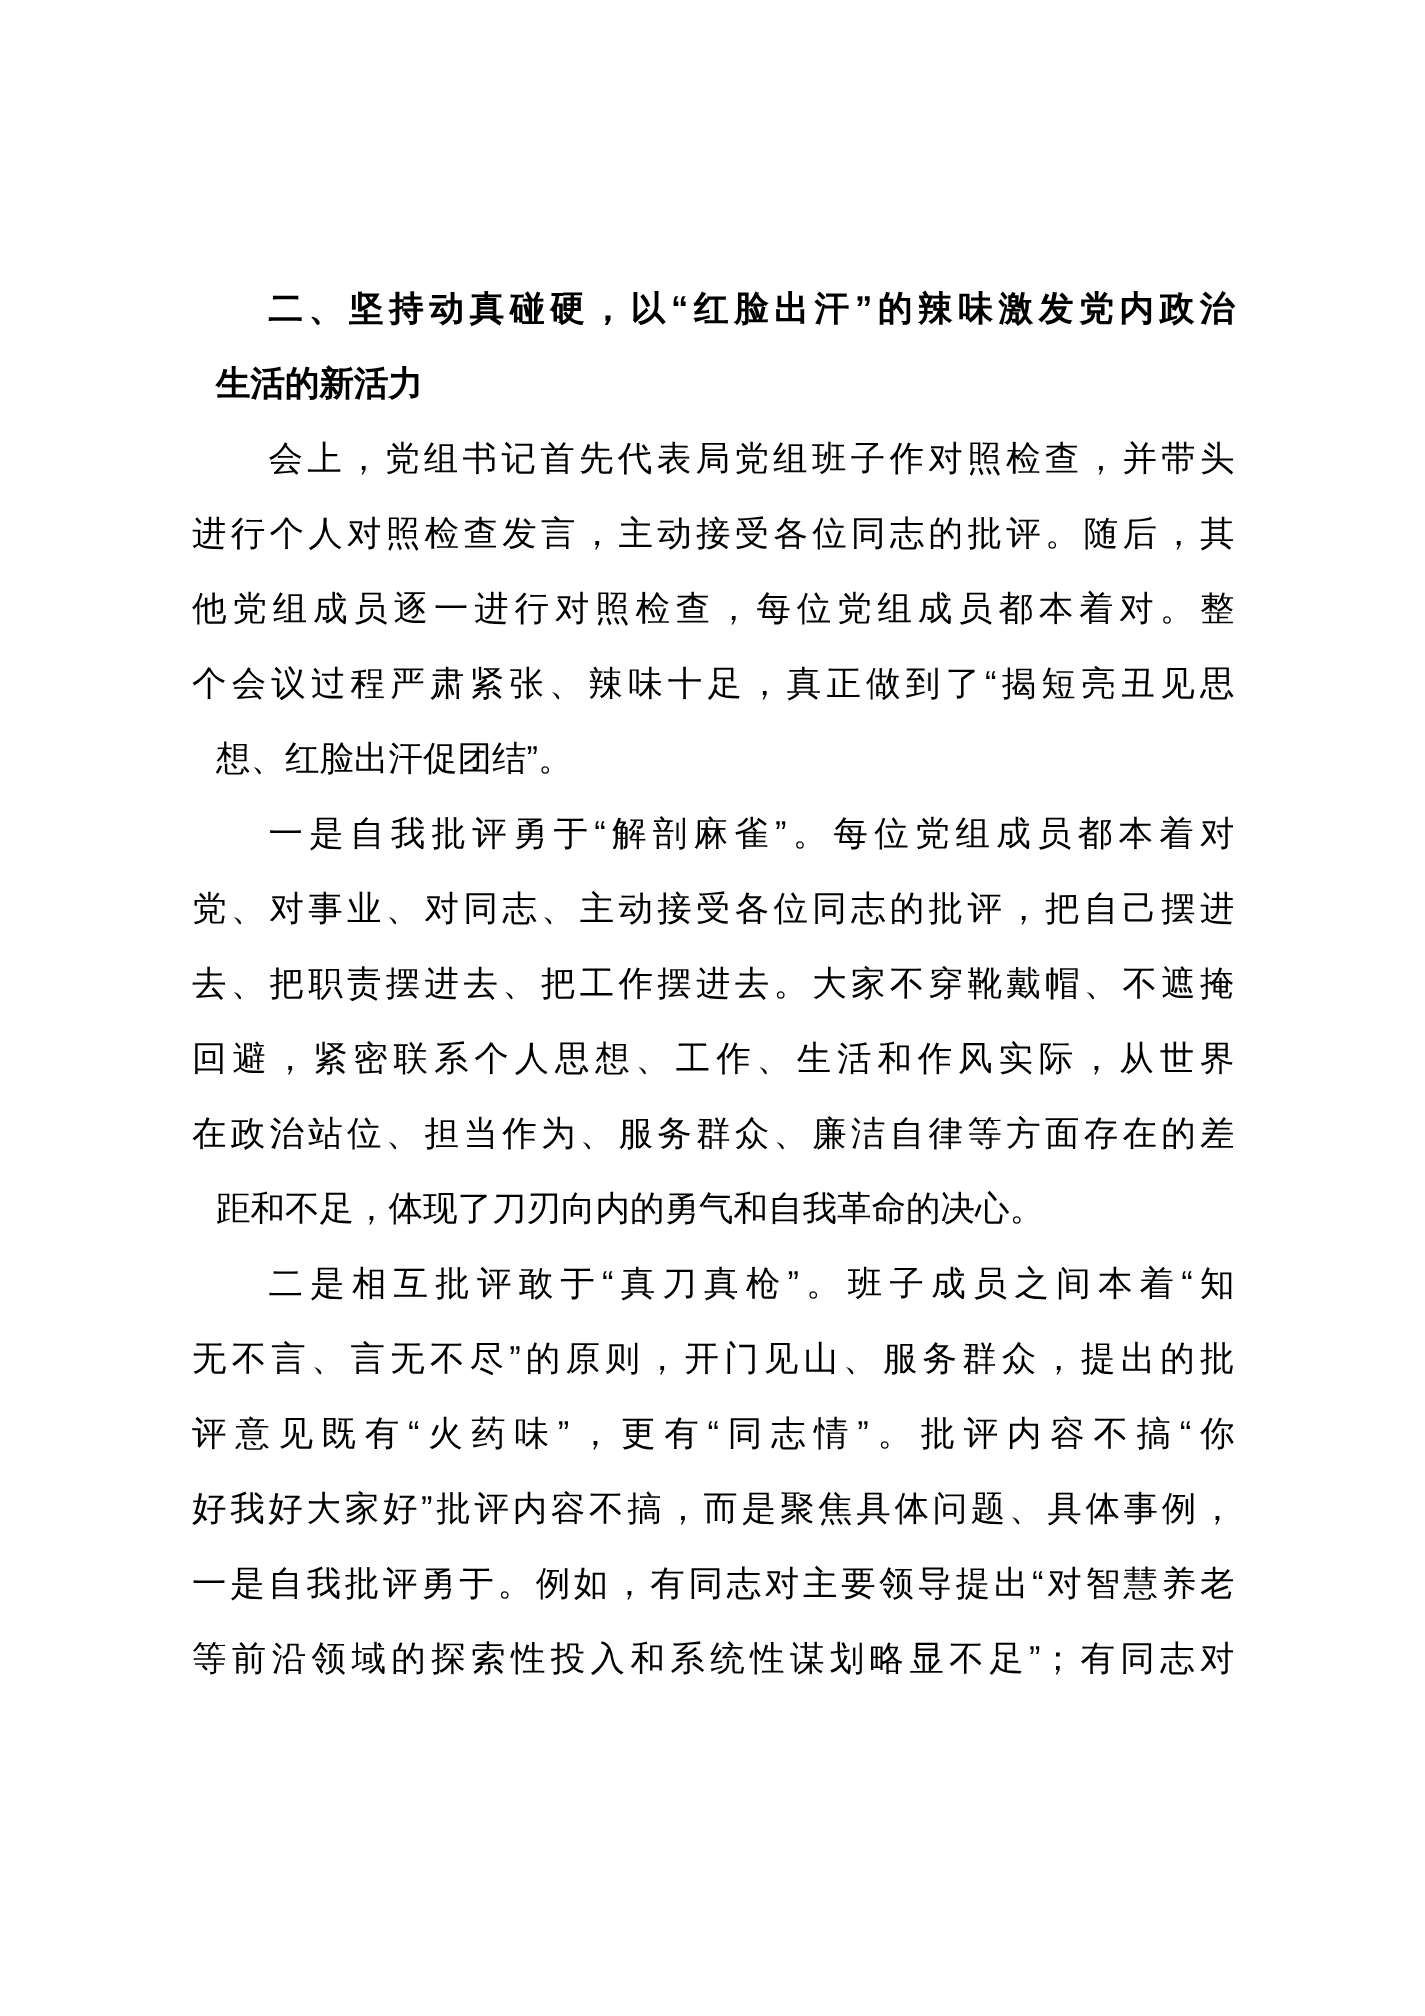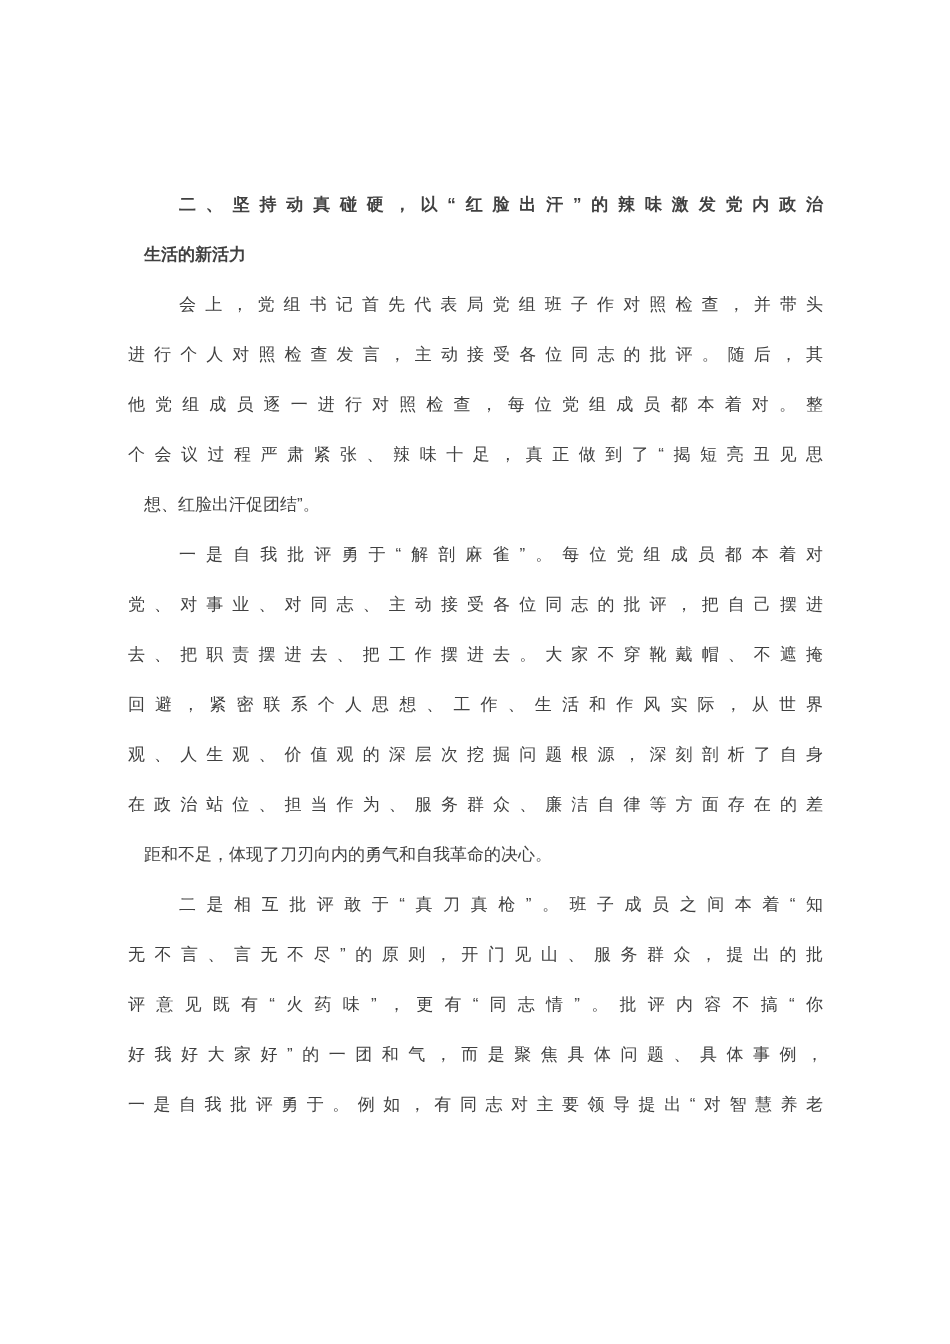--- a/index.html
+++ b/index.html
@@ -17,22 +17,22 @@
   }
   .textblock {
     position: absolute;
     left: 128px;
     top: 180px;
     width: 695px;
   }
   .line {
     height: 50px;
     line-height: 50px;
-    font-size: 17px;
-    color: #404040;
+    font-size: 23px;
+    color: #000000;
     text-align: justify;
     text-align-last: justify;
     text-justify: inter-character;
     overflow: visible;
   }
   .line.indent {
     padding-left: 51px; 
   }
   .line.lastline {
     text-align: left;
@@ -52,22 +52,22 @@
       <div class="line heading lastline">生活的新活力</div>
       <div class="line indent">会上，党组书记首先代表局党组班子作对照检查，并带头</div>
       <div class="line">进行个人对照检查发言，主动接受各位同志的批评。随后，其</div>
       <div class="line">他党组成员逐一进行对照检查，每位党组成员都本着对。整</div>
       <div class="line">个会议过程严肃紧张、辣味十足，真正做到了“揭短亮丑见思</div>
       <div class="line lastline">想、红脸出汗促团结”。</div>
       <div class="line indent">一是自我批评勇于“解剖麻雀”。每位党组成员都本着对</div>
       <div class="line">党、对事业、对同志、主动接受各位同志的批评，把自己摆进</div>
       <div class="line">去、把职责摆进去、把工作摆进去。大家不穿靴戴帽、不遮掩</div>
       <div class="line">回避，紧密联系个人思想、工作、生活和作风实际，从世界</div>
-      <div class="line">观、人生观、价值观的深层次挖掘问题根源，深刻剖析了自身</div>
       <div class="line">在政治站位、担当作为、服务群众、廉洁自律等方面存在的差</div>
       <div class="line lastline">距和不足，体现了刀刃向内的勇气和自我革命的决心。</div>
       <div class="line indent">二是相互批评敢于“真刀真枪”。班子成员之间本着“知</div>
       <div class="line">无不言、言无不尽”的原则，开门见山、服务群众，提出的批</div>
       <div class="line">评意见既有“火药味”，更有“同志情”。批评内容不搞“你</div>
-      <div class="line">好我好大家好”的一团和气，而是聚焦具体问题、具体事例，</div>
+      <div class="line">好我好大家好”批评内容不搞，而是聚焦具体问题、具体事例，</div>
       <div class="line">一是自我批评勇于。例如，有同志对主要领导提出“对智慧养老</div>
+      <div class="line">等前沿领域的探索性投入和系统性谋划略显不足”；有同志对</div>
     </div>
 </div>
 
 </body></html>

